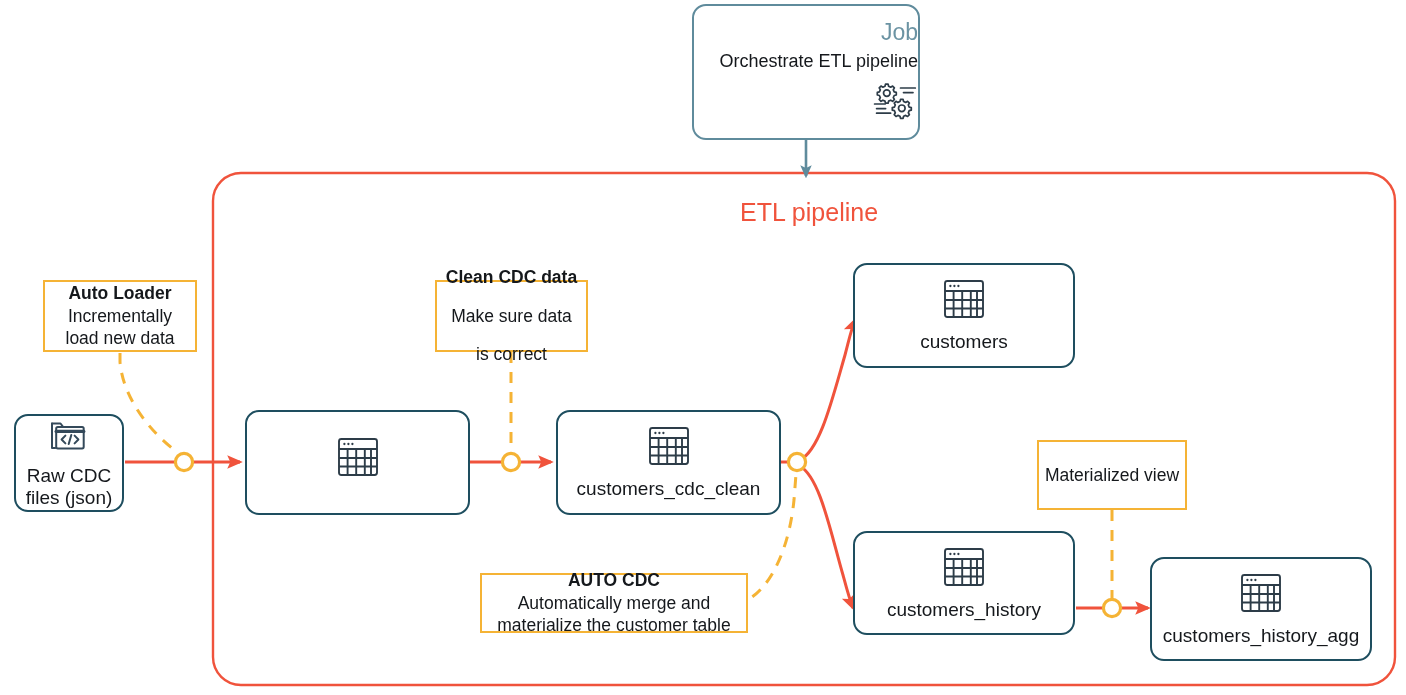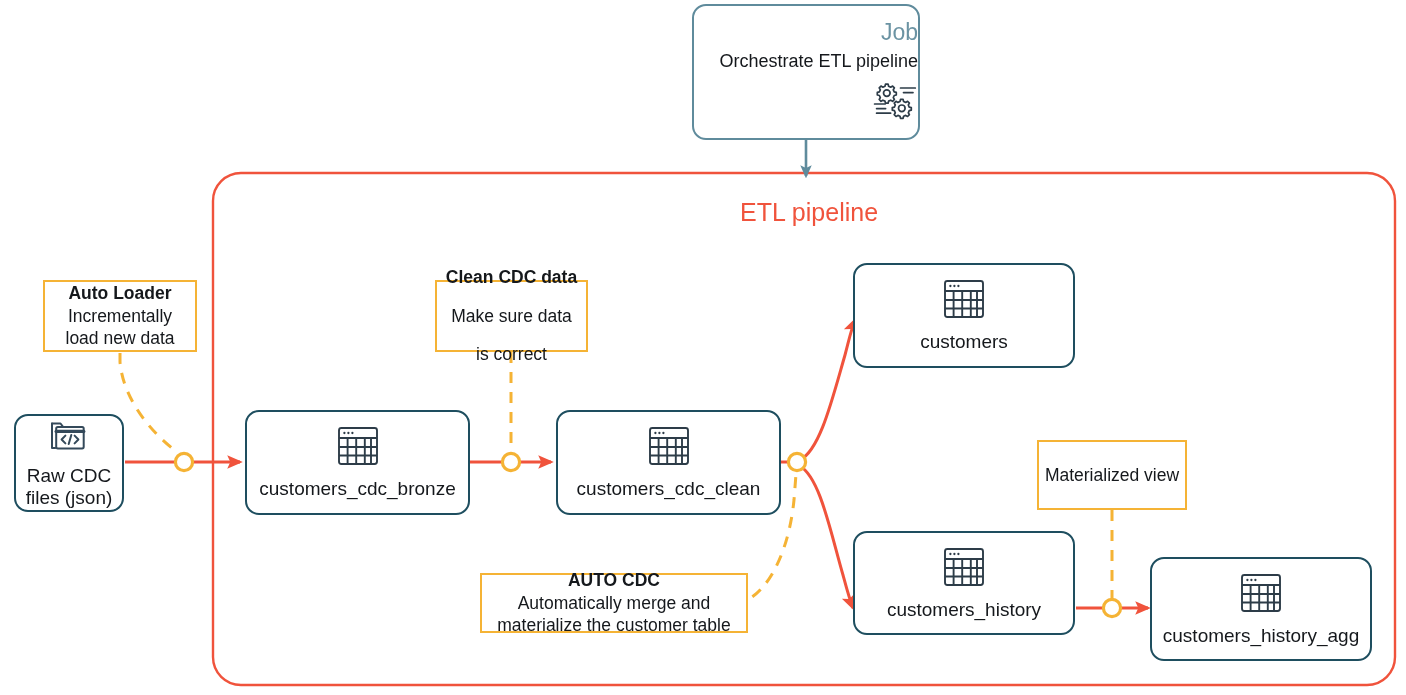--- a/index.html
+++ b/index.html
@@ -136,21 +136,20 @@
             <path d="M28.8 13.0 v26"></path>
             <path d="M35.0 13.0 v26"></path>
           </g>
           <g fill="#2d3c48">
             <circle cx="8.4" cy="8.0" r="1.15"></circle>
             <circle cx="12.4" cy="8.0" r="1.15"></circle>
             <circle cx="16.4" cy="8.0" r="1.15"></circle>
           </g>
         </svg>
       </div>
-      <div class="nlabel">customers_cdc_bronze</div>
     </div>
 
     <div class="node" style="left:556px;top:410px;width:225px;height:105px;">
       <div class="nicon">
         <svg width="44" height="42" viewBox="0 0 44 42" xmlns="http://www.w3.org/2000/svg">
           <g fill="none" stroke="#2d3c48" stroke-width="1.9" stroke-linejoin="round">
             <rect x="3" y="3" width="38" height="36" rx="2.4"></rect>
             <path d="M3 13.0 h38"></path>
               <path d="M3 22.0 h38"></path>
               <path d="M3 30.5 h38"></path>

